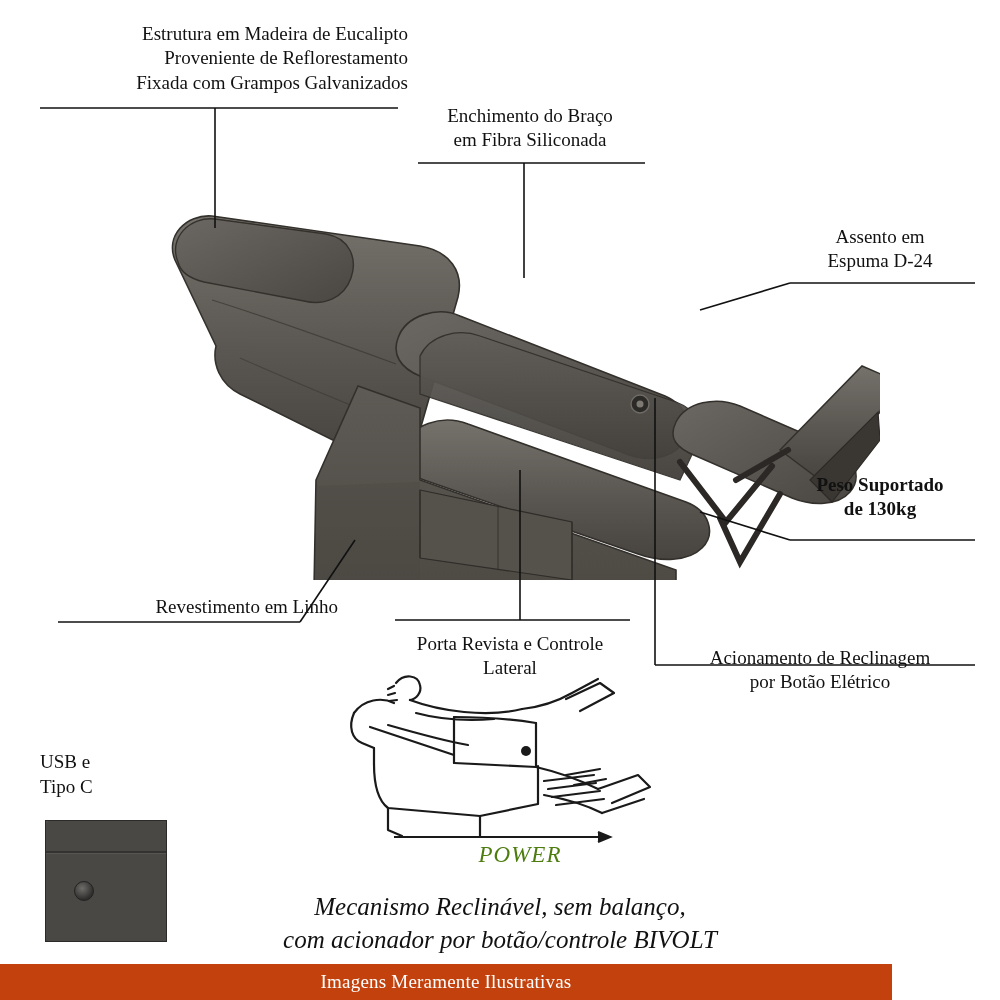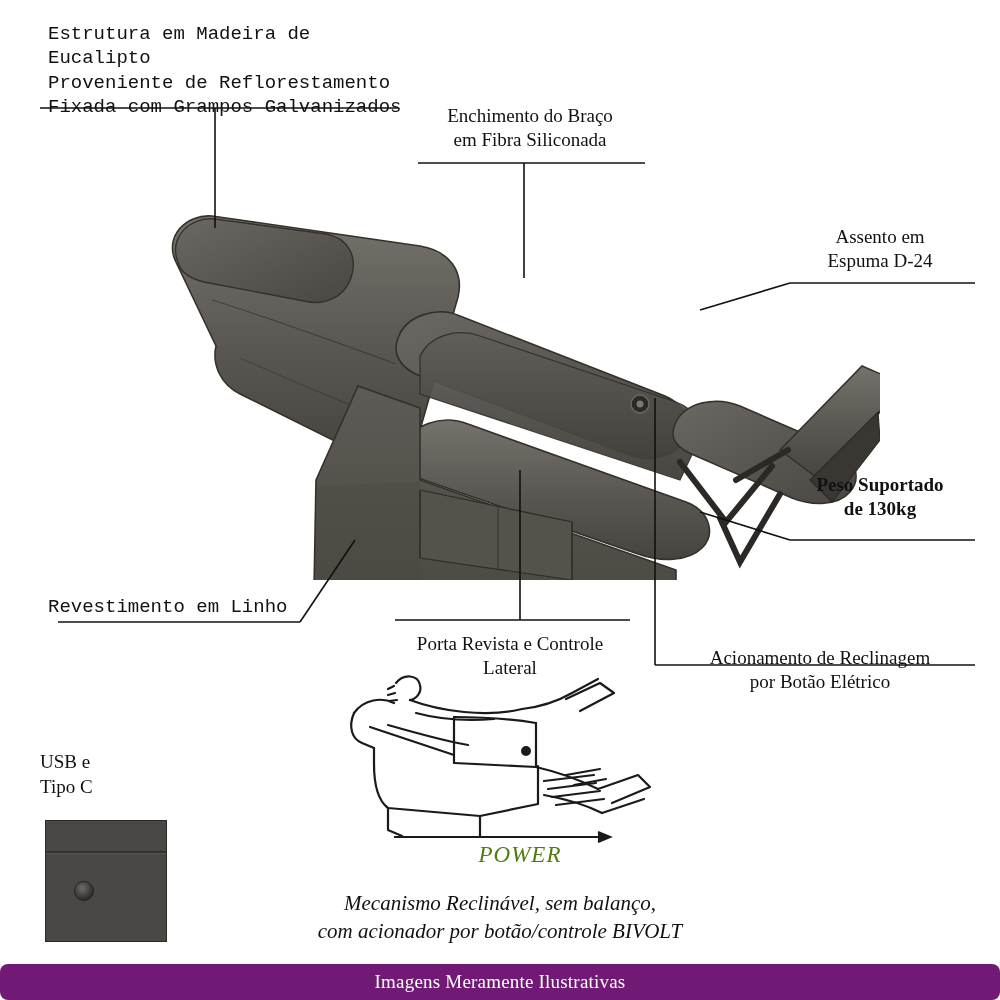--- a/index.html
+++ b/index.html
@@ -16,57 +16,56 @@
     overflow: hidden;
   }
   .callout {
     position: absolute;
     color: #111111;
     font-size: 19px;
     line-height: 1.28;
     white-space: pre-line;
   }
   .callout.center { text-align: center; }
-  .callout.left { text-align: left; font-family: Liberation Mono, monospace; }
+  .callout.left { text-align: right; }
 
   svg.overlay {
     position: absolute;
     left: 0;
     top: 0;
     width: 1000px;
     height: 1000px;
     pointer-events: none;
   }
 
   
   #footer-bar {
     position: absolute;
     left: 0;
     bottom: 0;
-    width: 1000px;
+    width: 892px;
     height: 36px;
-    background: #701a75;
+    background: #c2410c;
     color: #ffffff;
     font-size: 19px;
     display: flex;
     align-items: center;
     justify-content: center;
     letter-spacing: .2px;
-    border-radius: 8px;
   }
 
   
   #bottom-caption {
     position: absolute;
     left: 0;
     top: 890px;
     width: 1000px;
     text-align: center;
     font-style: italic;
-    font-size: 21px;
+    font-size: 25px;
     line-height: 1.32;
     color: #111111;
     white-space: pre-line;
   }
   #power-label {
     position: absolute;
     left: 430px;
     top: 842px;
     width: 180px;
     text-align: center;
@@ -279,21 +278,21 @@
 
   <div class="callout center" style="left:780px; top:473px; width:200px;font-weight:bold;">Peso Suportado
 de 130kg</div>
 
   <div class="callout center" style="left:660px; top:646px; width:320px;">Acionamento de Reclinagem
 por Botão Elétrico</div>
 
   <div class="callout center" style="left:385px; top:620px; width:250px;margin-top:12px;">Porta Revista e Controle
 Lateral</div>
 
-  <div class="callout left" style="left:48px; top:595px; width:260px;">Revestimento em Linho</div>
+  <div class="callout left" style="left:78px; top:595px; width:260px;">Revestimento em Linho</div>
 
   <div id="usb-label">USB e
 Tipo C</div>
   <div id="usb-swatch">
     <div class="seam"></div>
     <div class="port"></div>
   </div>
 
   <div id="power-label">POWER</div>
   <div id="bottom-caption">Mecanismo Reclinável, sem balanço,

